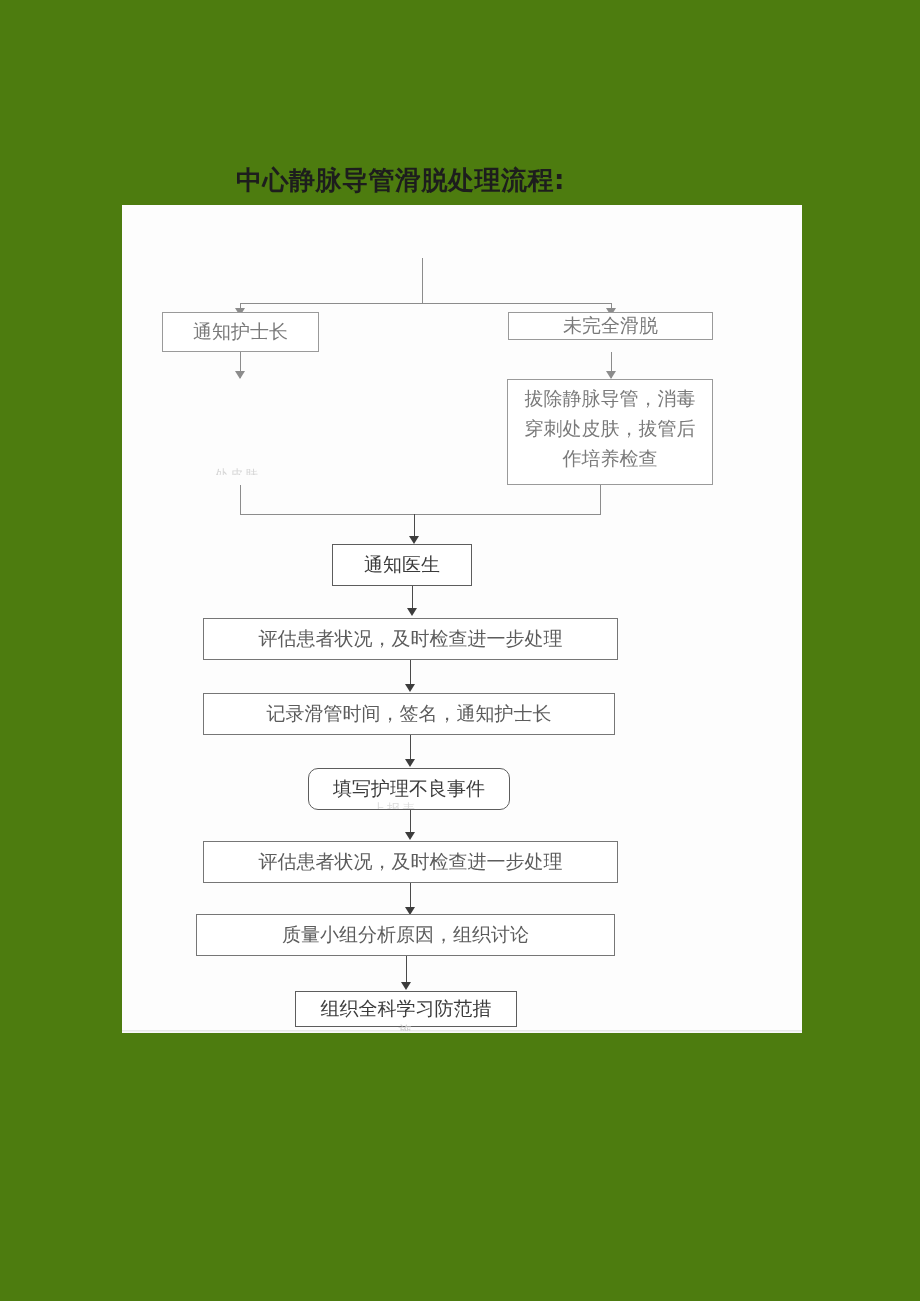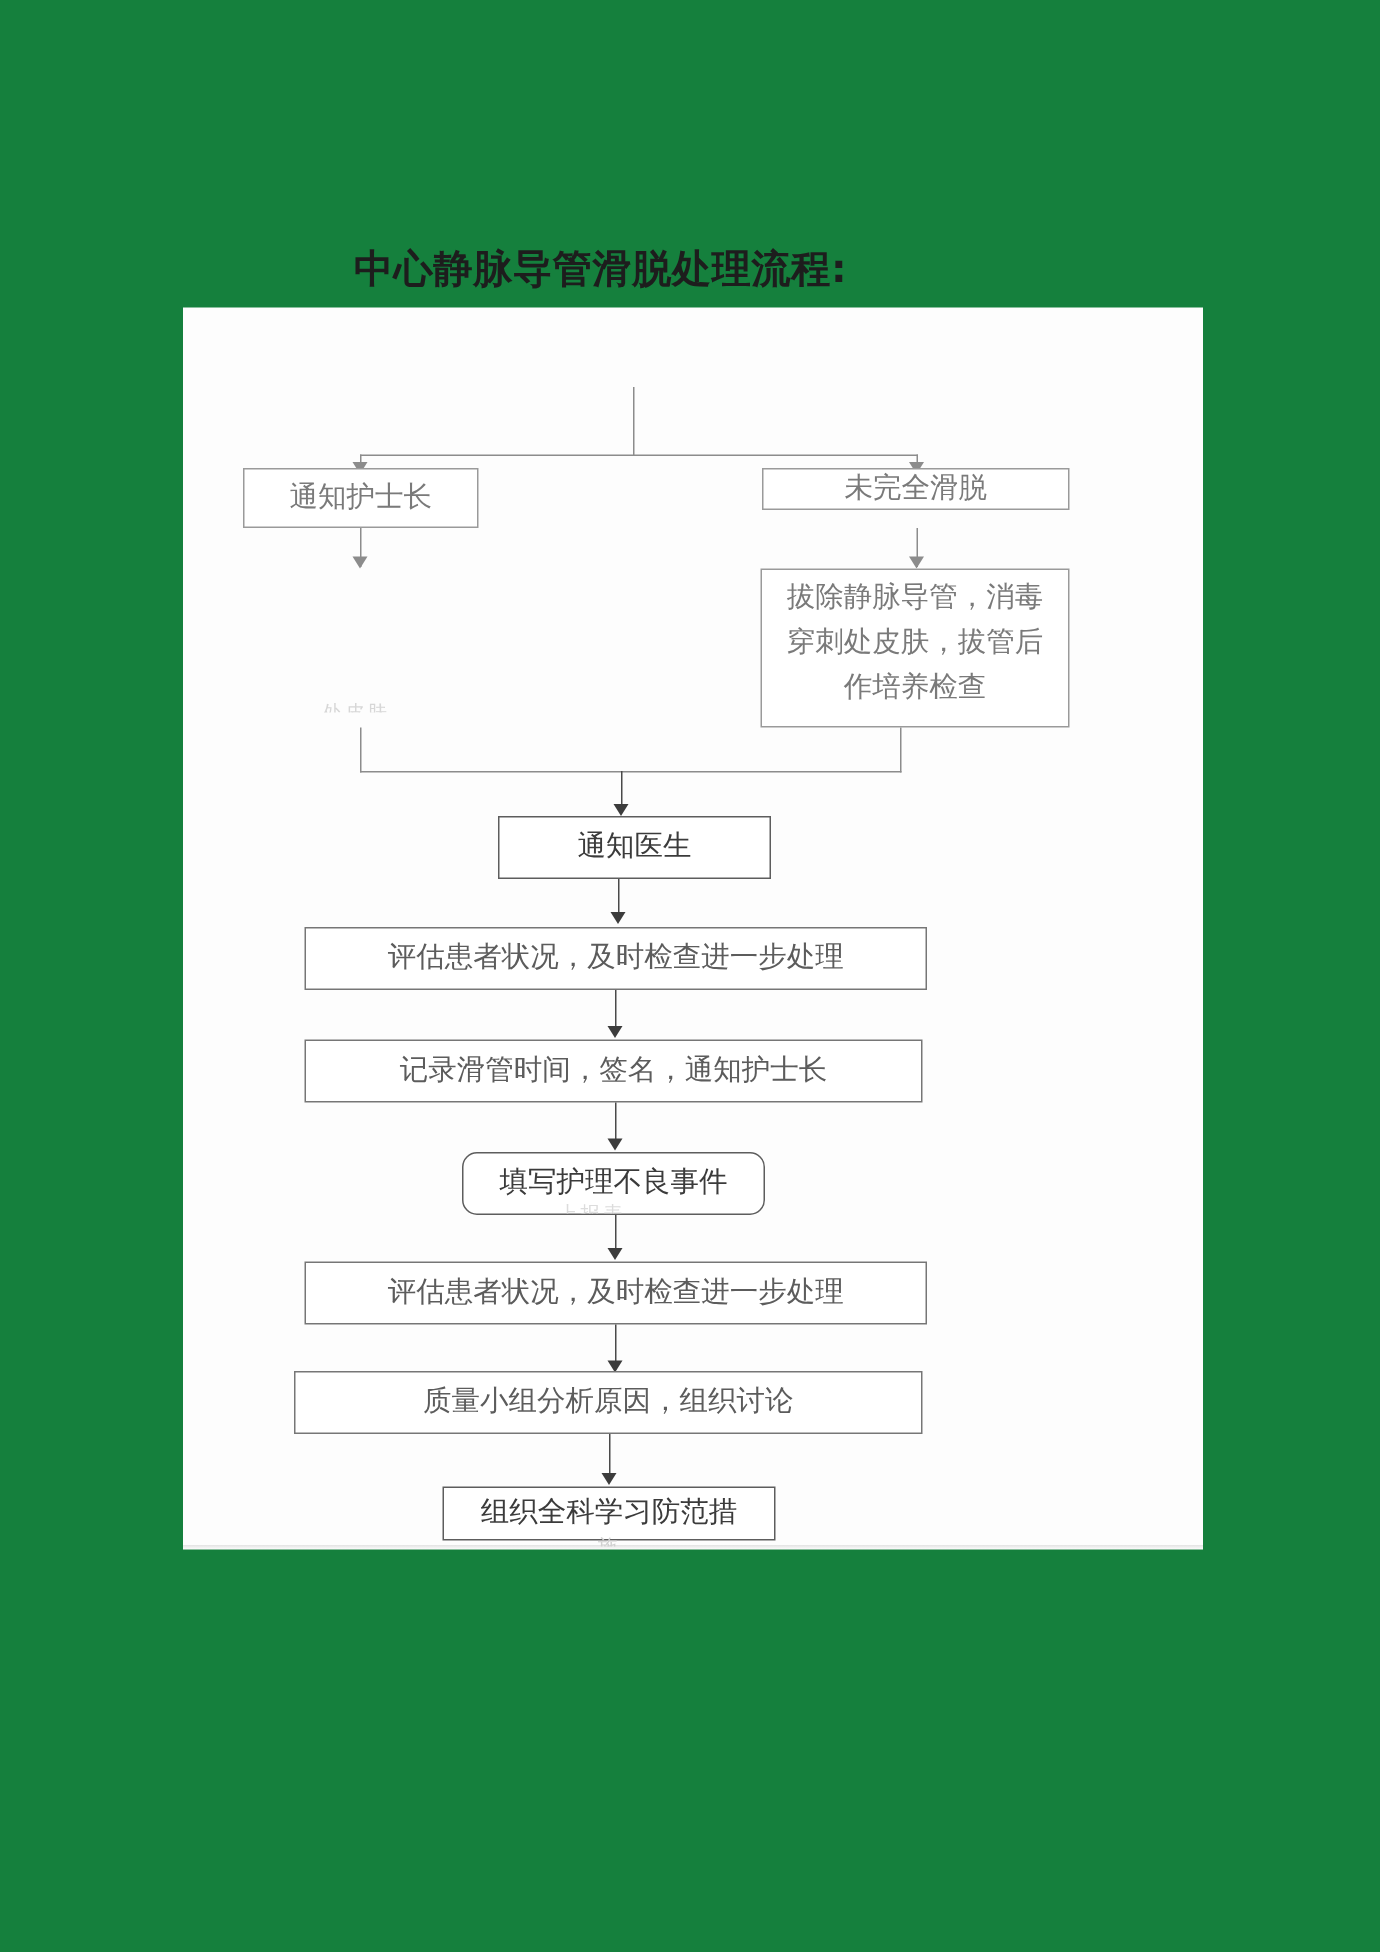--- a/index.html
+++ b/index.html
@@ -13,21 +13,21 @@
     font-family: "Liberation Serif", "DejaVu Serif", serif;
     position: relative;
     overflow: hidden;
   }
 
   #page {
     position: absolute;
     left: 0; top: 0;
     width: 920px;
     height: 1301px;
-    background: #15803d;
+    background: #4d7c0f;
   }
 
   
   .doc-title {
     position: absolute;
     left: 236px;
     top: 162px;
     width: 460px;
     font-family: "DejaVu Sans", "Liberation Sans", sans-serif;
     font-size: 26px;
@@ -151,21 +151,21 @@
   <div class="node multiline" style="left:507px; top:379px; width:206px; height:106px; align-items:flex-start; padding-top:4px;">拔除静脉导管，消毒
 穿刺处皮肤，拔管后
 作培养检查</div>
 
   <div class="vline" style="left:240px; top:485px; height:30px;"></div>
   <div class="vline" style="left:600px; top:485px; height:30px;"></div>
   <div class="hline" style="left:240px; top:514px; width:361px;"></div>
   <div class="vline dark" style="left:414px; top:514px; height:28px;"></div>
   <div class="arrow dark" style="left:409px; top:536px;"></div>
 
-  <div class="node dark" style="left:332px; top:544px; width:182px; height:42px;">通知医生</div>
+  <div class="node dark" style="left:332px; top:544px; width:140px; height:42px;">通知医生</div>
 
   <div class="vline dark" style="left:412px; top:586px; height:28px;"></div>
   <div class="arrow dark" style="left:407px; top:608px;"></div>
 
   <div class="node mid" style="left:203px; top:618px; width:415px; height:42px;">评估患者状况，及时检查进一步处理</div>
 
   <div class="vline dark" style="left:410px; top:660px; height:30px;"></div>
   <div class="arrow dark" style="left:405px; top:684px;"></div>
 
   <div class="node mid" style="left:203px; top:693px; width:412px; height:42px;">记录滑管时间，签名，通知护士长</div>

